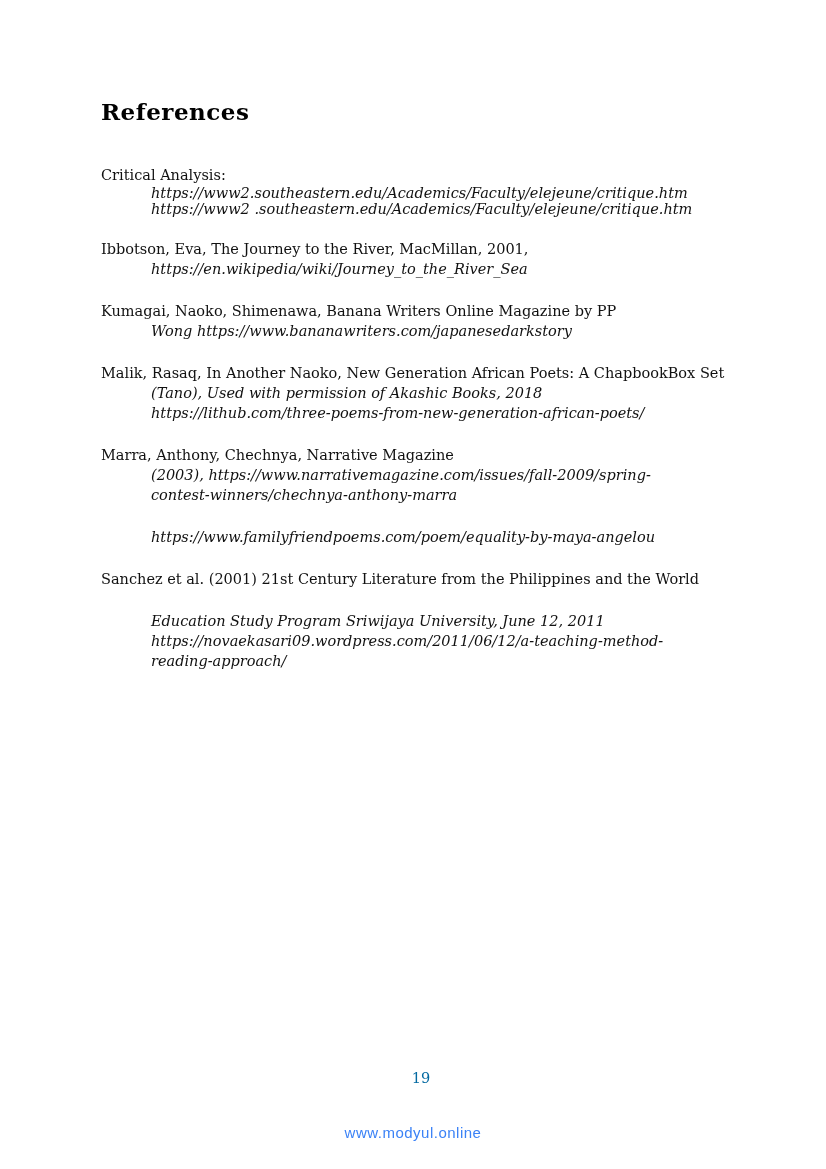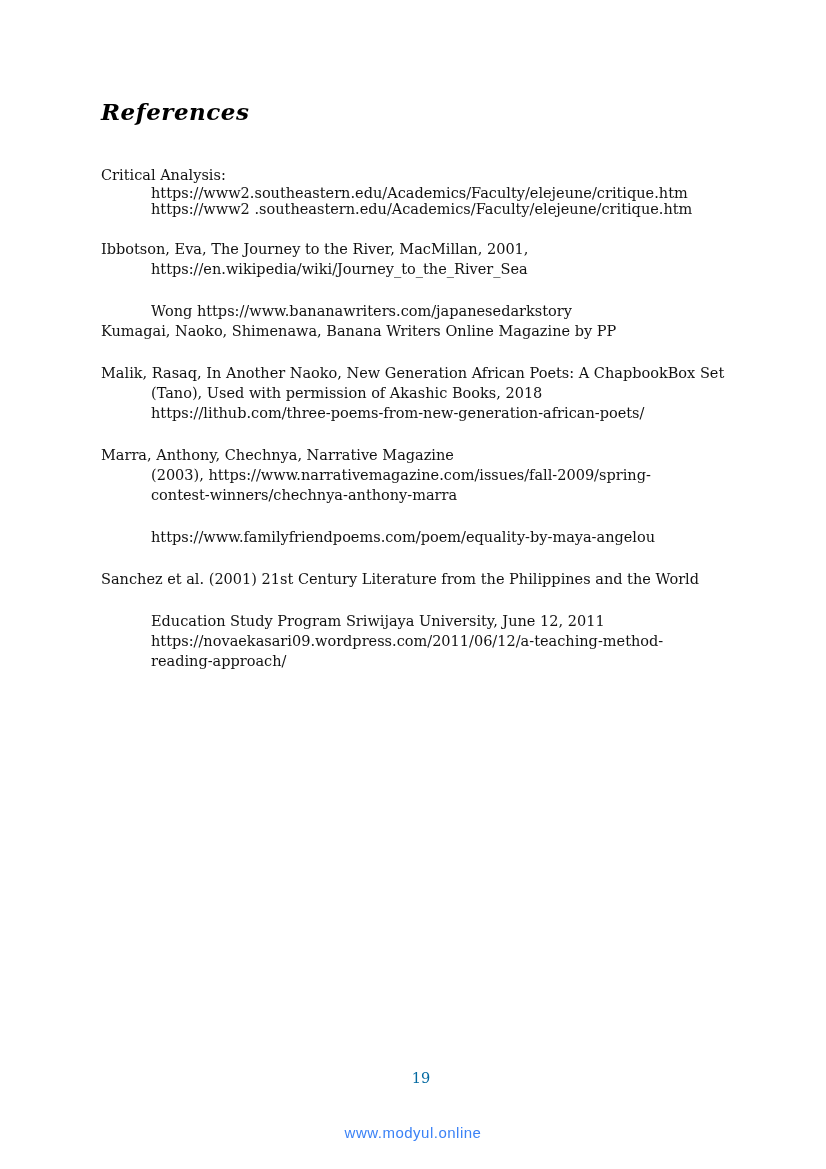--- a/index.html
+++ b/index.html
@@ -18,21 +18,20 @@
   }
   .content {
     position: absolute;
     top: 98px;
     left: 101px;
     right: 90px;
   }
   .title {
     font-size: 23px;
     font-weight: bold;
-    font-style: italic;
     letter-spacing: 0.5px;
     margin: 0 0 40px 0;
     color: #000000;
   }
   .refs {
     font-size: 14.5px;
     line-height: 20px;
   }
   .entry {
     margin-bottom: 22px;
@@ -42,20 +41,21 @@
   .entry.gap-small {
   }
   .entry:last-child {
     margin-bottom: 0;
   }
   .line {
     white-space: nowrap;
   }
   .line.indent {
     padding-left: 50px;
+    font-style: italic;
   }
   .line.tight {
     line-height: 16px;
   }
   .page-number {
     position: absolute;
     top: 1070px;
     left: 8px;
     width: 100%;
     text-align: center;
@@ -88,22 +88,22 @@
         <div class="line indent tight">https://www2.southeastern.edu/Academics/Faculty/elejeune/critique.htm</div>
         <div class="line indent tight">https://www2 .southeastern.edu/Academics/Faculty/elejeune/critique.htm</div>
       </div>
 
       <div class="entry">
         <div class="line">Ibbotson, Eva, The Journey to the River, MacMillan, 2001,</div>
         <div class="line indent">https://en.wikipedia/wiki/Journey_to_the_River_Sea</div>
       </div>
 
       <div class="entry">
+        <div class="line">Kumagai, Naoko, Shimenawa, Banana Writers Online Magazine by PP</div>
         <div class="line indent">Wong https://www.bananawriters.com/japanesedarkstory</div>
-        <div class="line">Kumagai, Naoko, Shimenawa, Banana Writers Online Magazine by PP</div>
       </div>
 
       <div class="entry">
         <div class="line">Malik, Rasaq, In Another Naoko, New Generation African Poets: A ChapbookBox Set</div>
         <div class="line indent">(Tano), Used with permission of Akashic Books, 2018</div>
         <div class="line indent">https://lithub.com/three-poems-from-new-generation-african-poets/</div>
       </div>
 
       <div class="entry">
         <div class="line">Marra, Anthony, Chechnya, Narrative Magazine</div>

